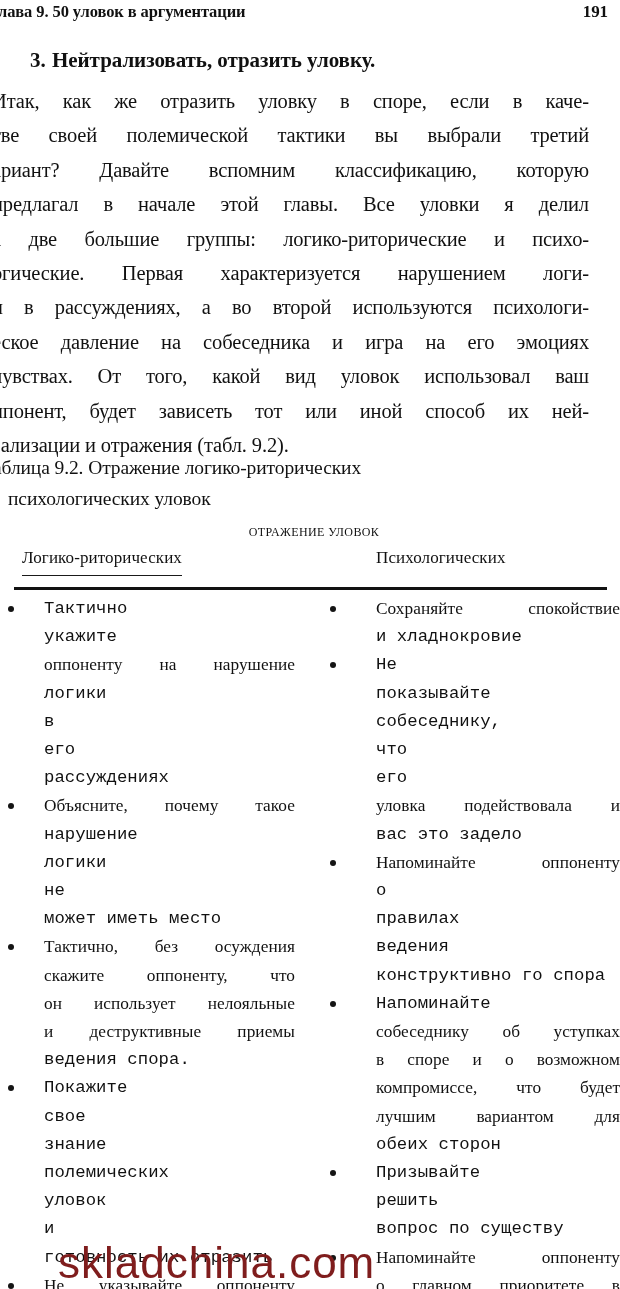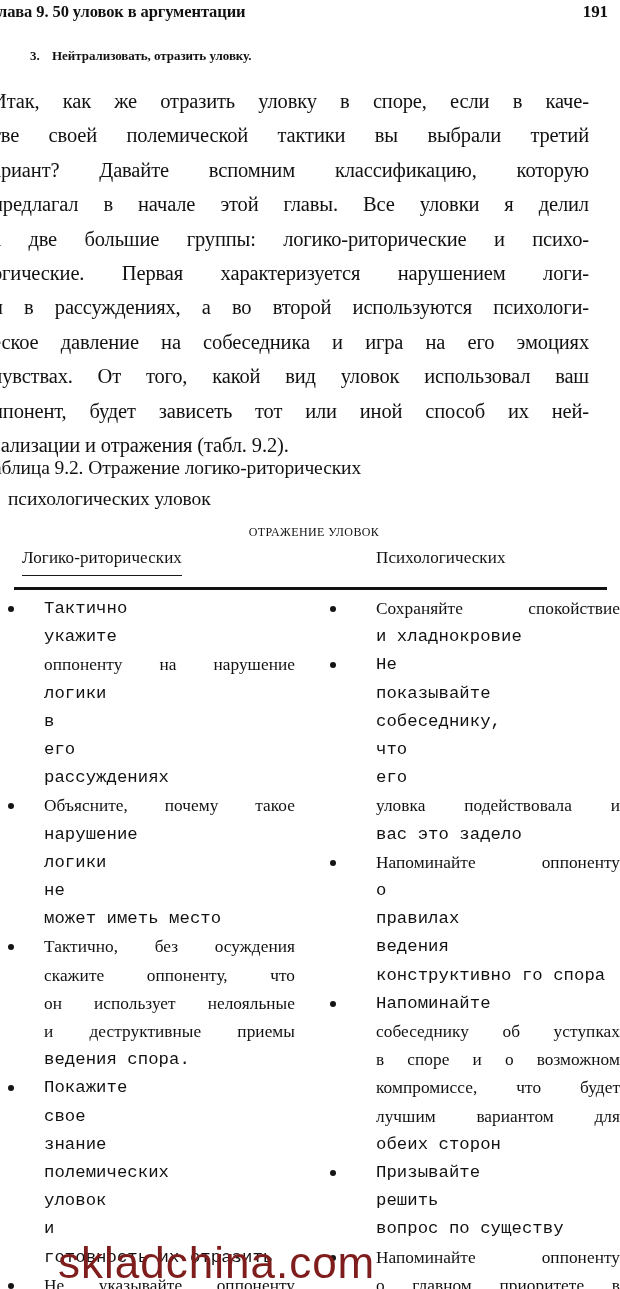--- a/index.html
+++ b/index.html
@@ -47,21 +47,21 @@
     margin-right: 12px;
     font-size: 17px;
   }
 
   
   .sub-heading {
     position: absolute;
     top: 48px;
     left: 30px;
     font-weight: bold;
-    font-size: 13px;
+    font-size: 21px;
     letter-spacing: -0.05px;
     white-space: nowrap;
   }
   .sub-heading .num {
     display: inline-block;
     min-width: 22px;
   }
 
   
   .body-text {

